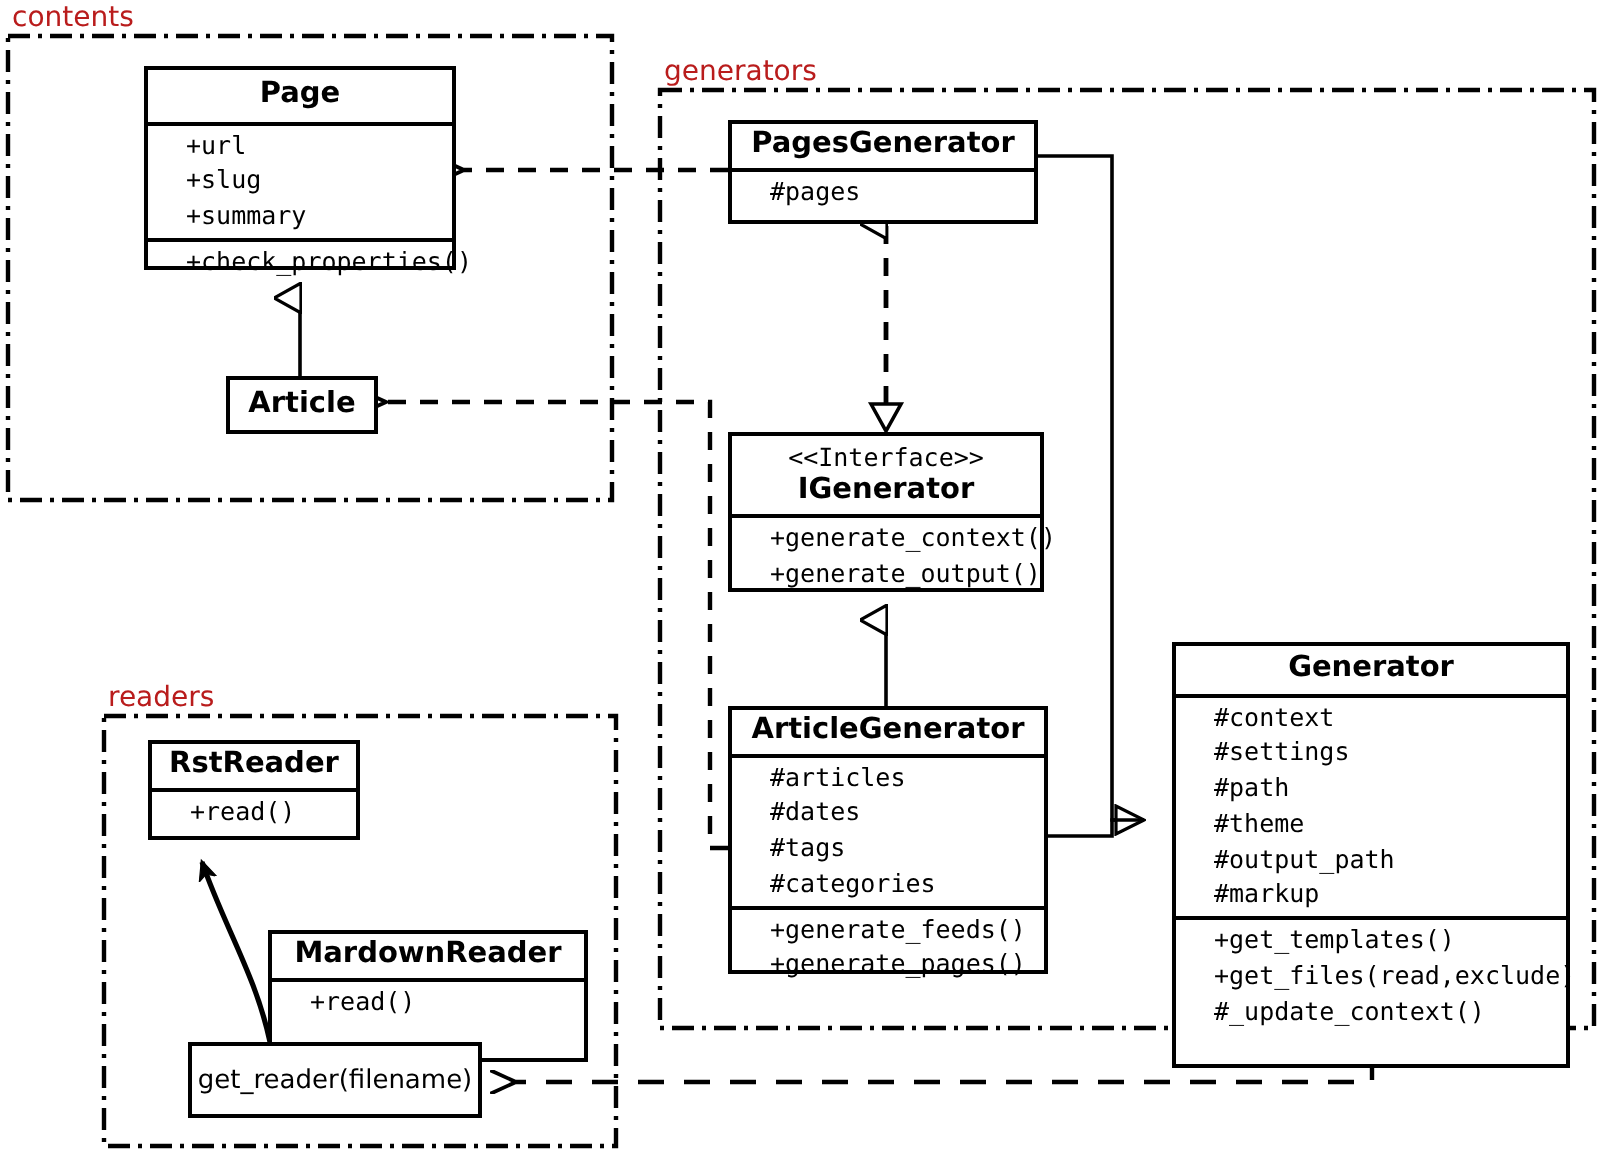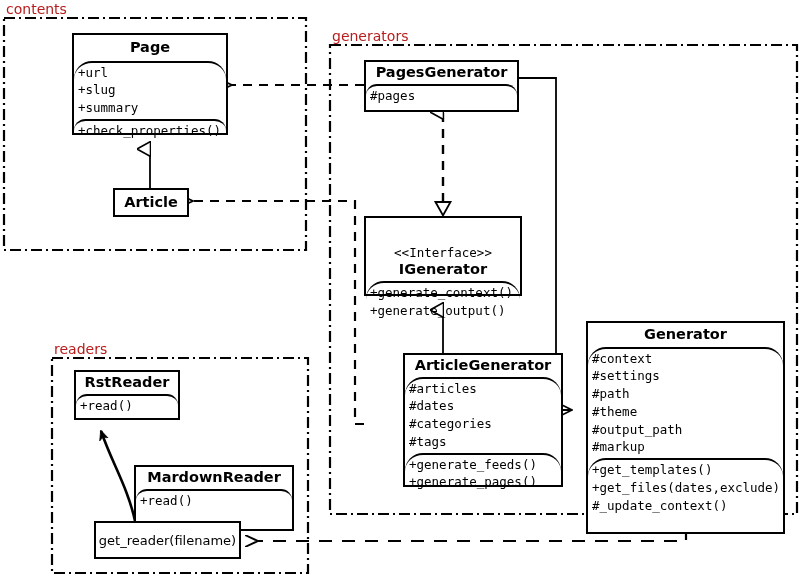--- a/index.html
+++ b/index.html
@@ -51,24 +51,23 @@
     font-weight: normal;
     font-size: 12.5px;
     display: block;
     text-align: center;
     line-height: 1.25;
   }
   .uml-sep {
     border-top: 2px solid #000;
   }
   .uml-compartment {
-    padding: 1px 2px 2px 4px;
+    padding: 1px 2px 2px 19px;
     line-height: 1.42;
     white-space: nowrap;
-    border-radius: 18px;
   }
   .uml-compartment div {
     white-space: nowrap;
   }
   .plain-box {
     position: absolute;
     box-sizing: border-box;
     border: 2px solid #000;
     background: #ffffff;
     font-family: "DejaVu Sans", sans-serif;
@@ -180,57 +179,57 @@
 </div>
 
 <div class="uml-class" style="left:364px; top:60px; width:155px; height:52px;">
   <div class="uml-name" style="padding:2px 4px 3px 4px;">PagesGenerator</div>
   <div class="uml-compartment uml-sep">
     <div>#pages</div>
   </div>
 </div>
 
 <div class="uml-class" style="left:364px; top:216px; width:158px; height:80px;">
-  <div class="uml-name" style="padding:3px 4px 4px 4px;margin-top:24px;">
+  <div class="uml-name" style="padding:3px 4px 4px 4px;">
     <span class="uml-stereotype">&lt;&lt;Interface&gt;&gt;</span>
     <span>IGenerator</span>
   </div>
   <div class="uml-compartment uml-sep">
     <div>+generate_context()</div>
     <div>+generate_output()</div>
   </div>
 </div>
 
-<div class="uml-class" style="left:364px; top:353px; width:160px; height:134px;margin-left:39px;">
+<div class="uml-class" style="left:364px; top:353px; width:160px; height:134px;">
   <div class="uml-name" style="padding:2px 4px 3px 4px;">ArticleGenerator</div>
   <div class="uml-compartment uml-sep">
     <div>#articles</div>
     <div>#dates</div>
+    <div>#tags</div>
     <div>#categories</div>
-    <div>#tags</div>
   </div>
   <div class="uml-compartment uml-sep">
     <div>+generate_feeds()</div>
     <div>+generate_pages()</div>
   </div>
 </div>
 
 <div class="uml-class" style="left:586px; top:321px; width:199px; height:213px;">
   <div class="uml-name" style="padding:3px 4px 4px 4px;">Generator</div>
   <div class="uml-compartment uml-sep">
     <div>#context</div>
     <div>#settings</div>
     <div>#path</div>
     <div>#theme</div>
     <div>#output_path</div>
     <div>#markup</div>
   </div>
   <div class="uml-compartment uml-sep">
     <div>+get_templates()</div>
-    <div>+get_files(dates,exclude)</div>
+    <div>+get_files(read,exclude)</div>
     <div>#_update_context()</div>
   </div>
 </div>
 
 <div class="uml-class" style="left:74px; top:370px; width:106px; height:50px;">
   <div class="uml-name" style="padding:2px 4px 3px 4px;">RstReader</div>
   <div class="uml-compartment uml-sep">
     <div>+read()</div>
   </div>
 </div>

